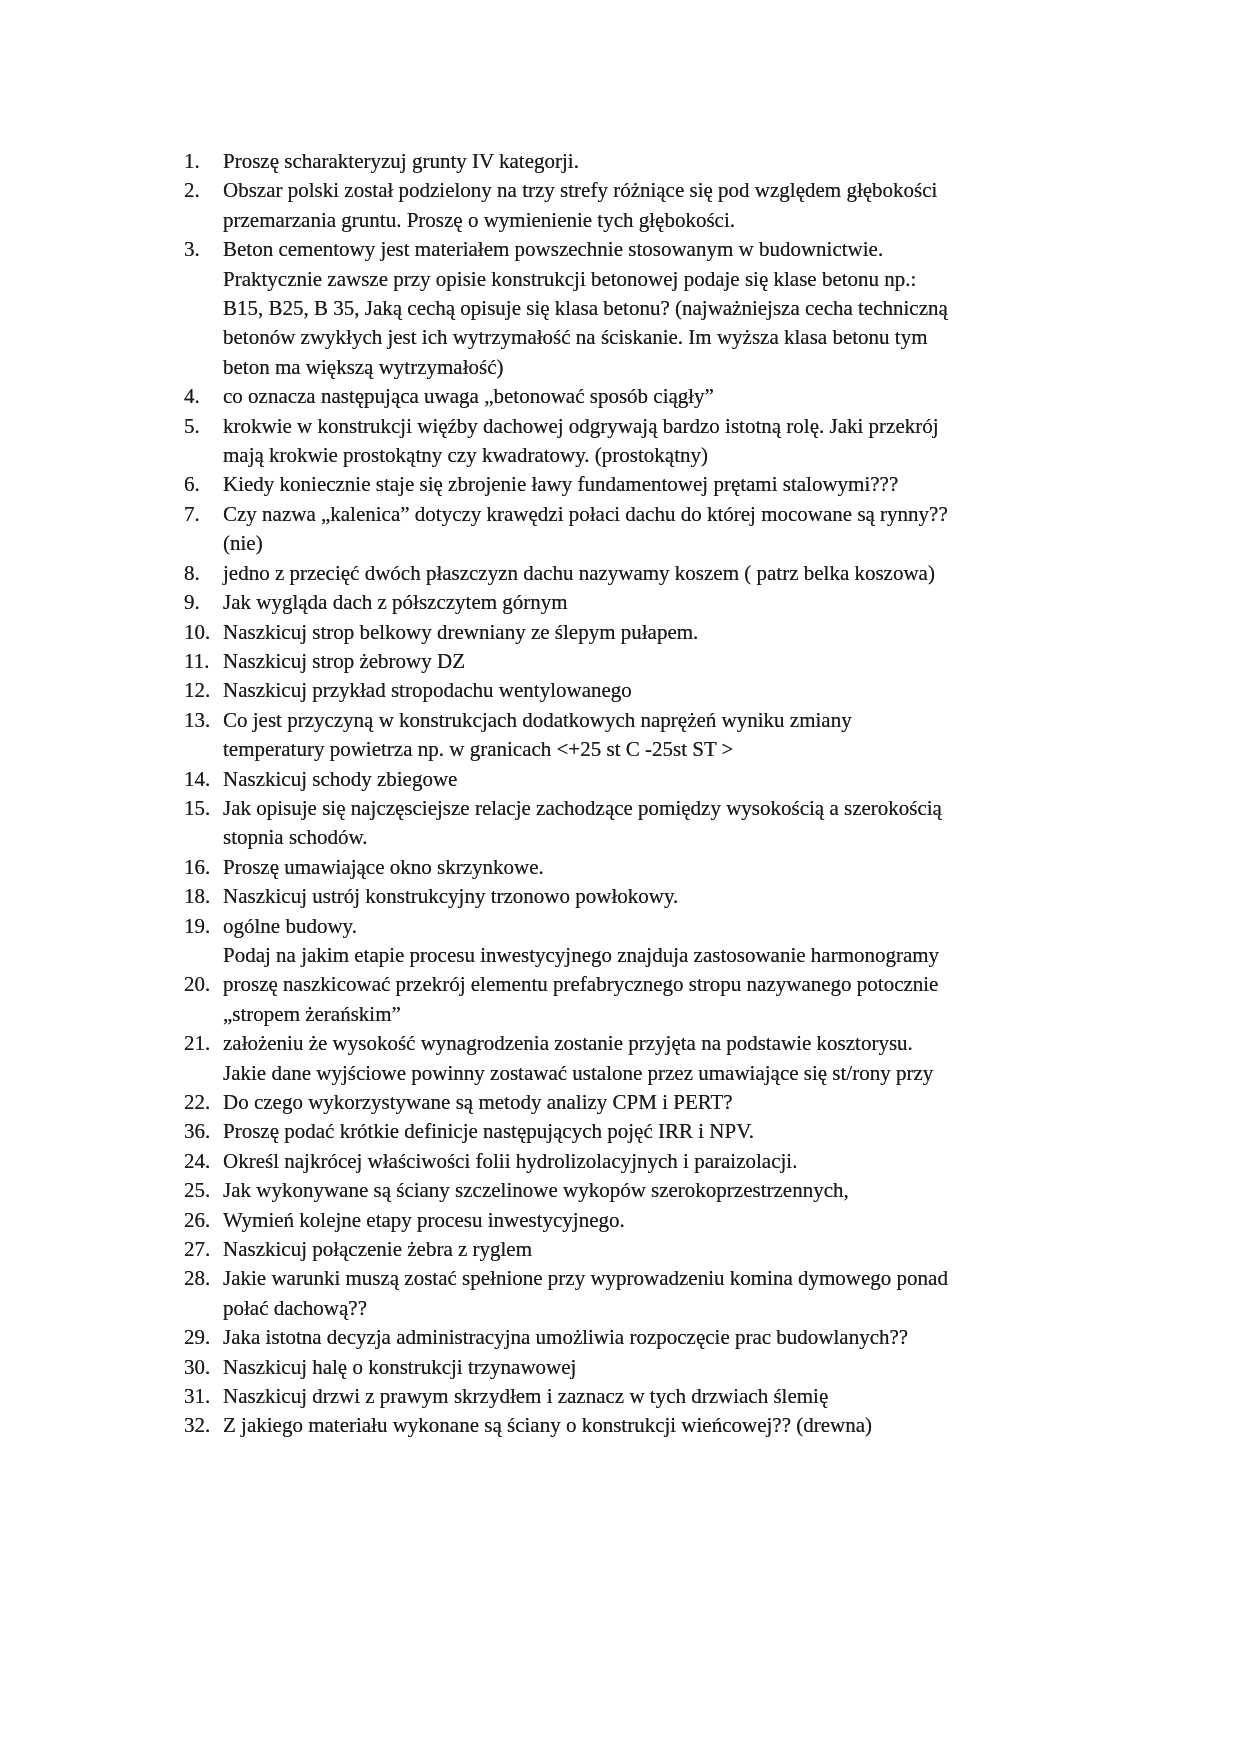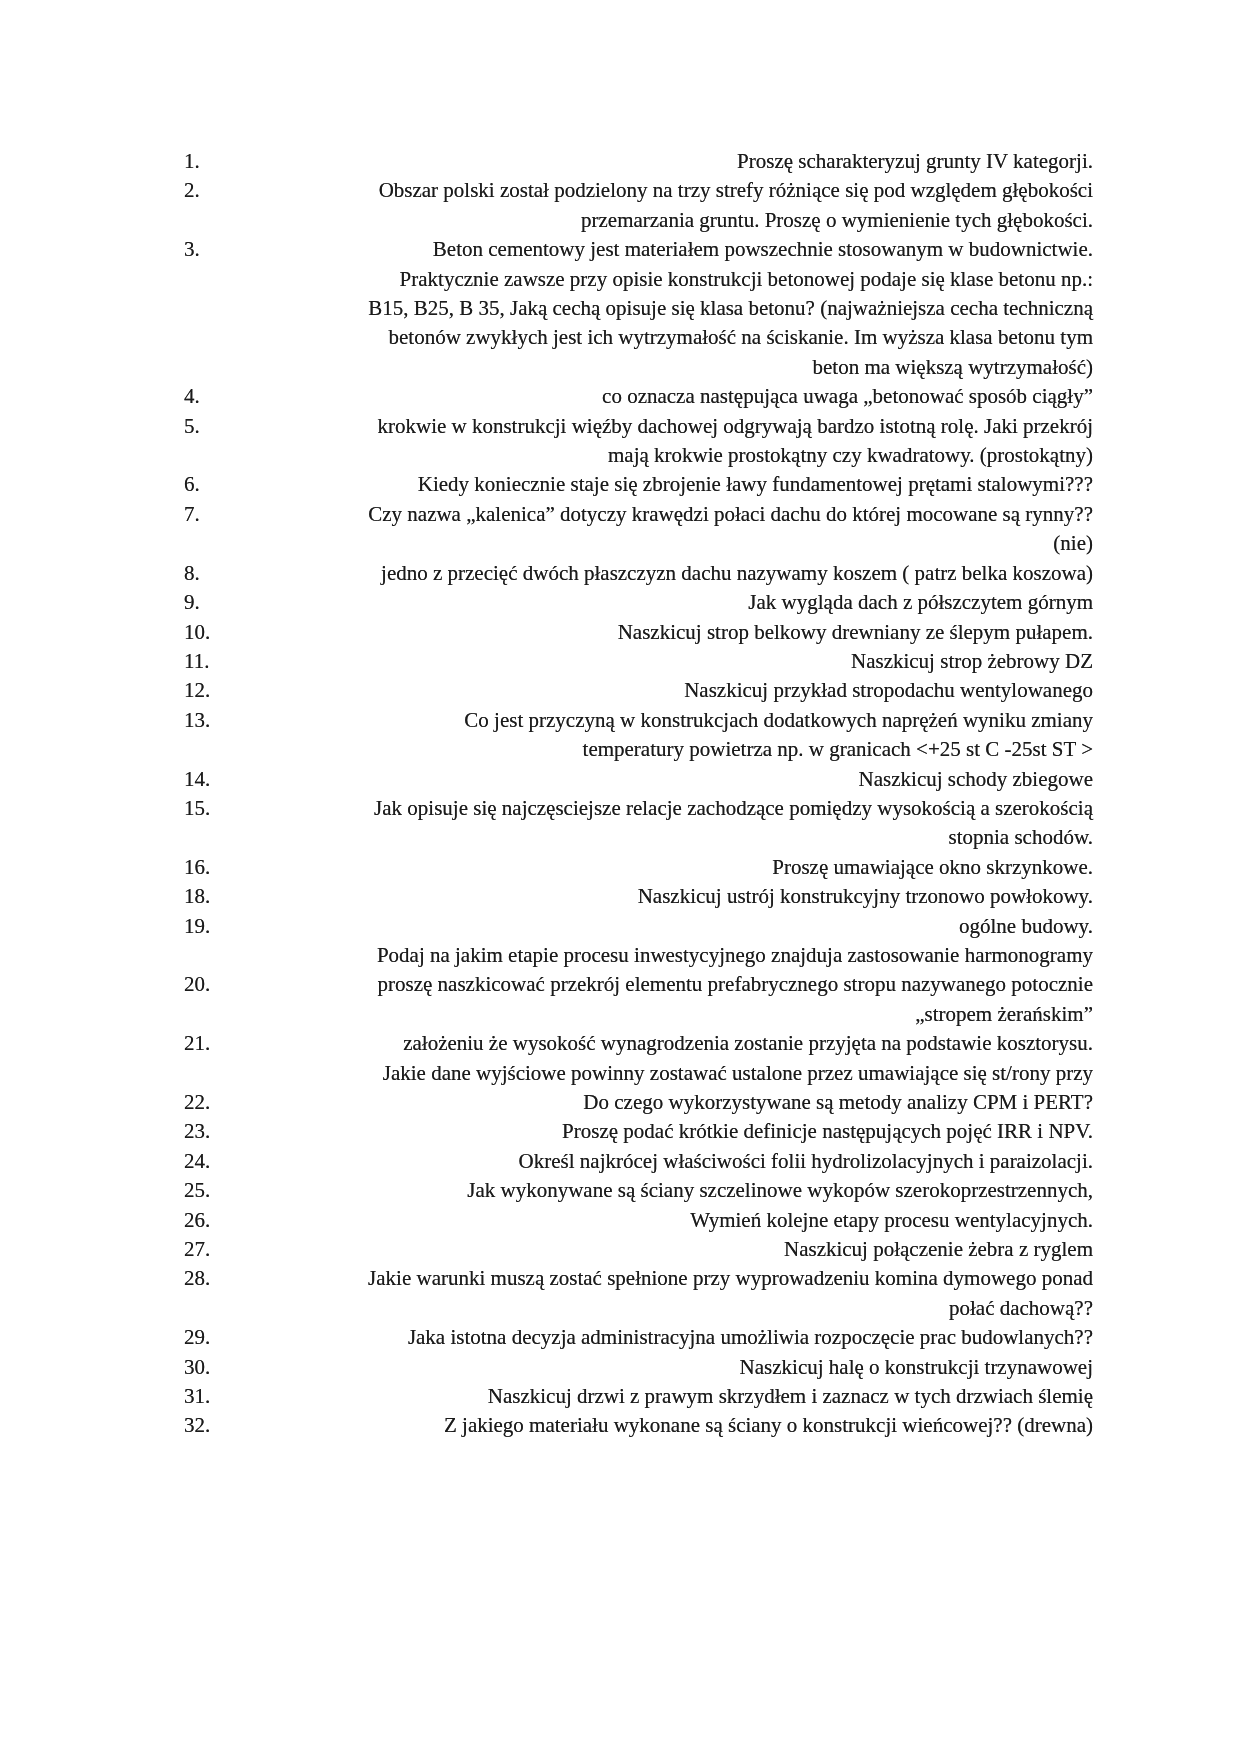--- a/index.html
+++ b/index.html
@@ -33,21 +33,20 @@
   .question-item {
     display: flex;
     align-items: flex-start;
   }
   .item-number {
     flex: 0 0 39px;
   }
   .item-text {
     flex: 1 1 auto;
     max-width: 870px;
-    text-align: right;
   }
   .item-text-line {
     white-space: nowrap;
   }
 </style>
 </head>
 <body>
 
 <div class="page">
   <ol class="question-list">
@@ -183,41 +182,41 @@
           <div class="item-text-line">Jakie dane wyjściowe powinny zostawać ustalone przez umawiające się st/rony przy</div>
         </span>
   </li>
       <li class="question-item">
     <span class="item-number">22.</span>
     <span class="item-text">
           <div class="item-text-line">Do czego wykorzystywane są metody analizy CPM i PERT?</div>
         </span>
   </li>
       <li class="question-item">
-    <span class="item-number">23.</span>
+    <span class="item-number">36.</span>
     <span class="item-text">
           <div class="item-text-line">Proszę podać krótkie definicje następujących pojęć IRR i NPV.</div>
         </span>
   </li>
       <li class="question-item">
     <span class="item-number">24.</span>
     <span class="item-text">
           <div class="item-text-line">Określ najkrócej właściwości folii hydrolizolacyjnych i paraizolacji.</div>
         </span>
   </li>
       <li class="question-item">
     <span class="item-number">25.</span>
     <span class="item-text">
           <div class="item-text-line">Jak wykonywane są ściany szczelinowe wykopów szerokoprzestrzennych,</div>
         </span>
   </li>
       <li class="question-item">
     <span class="item-number">26.</span>
     <span class="item-text">
-          <div class="item-text-line">Wymień kolejne etapy procesu wentylacyjnych.</div>
+          <div class="item-text-line">Wymień kolejne etapy procesu inwestycyjnego.</div>
         </span>
   </li>
       <li class="question-item">
     <span class="item-number">27.</span>
     <span class="item-text">
           <div class="item-text-line">Naszkicuj połączenie żebra z ryglem</div>
         </span>
   </li>
       <li class="question-item">
     <span class="item-number">28.</span>

